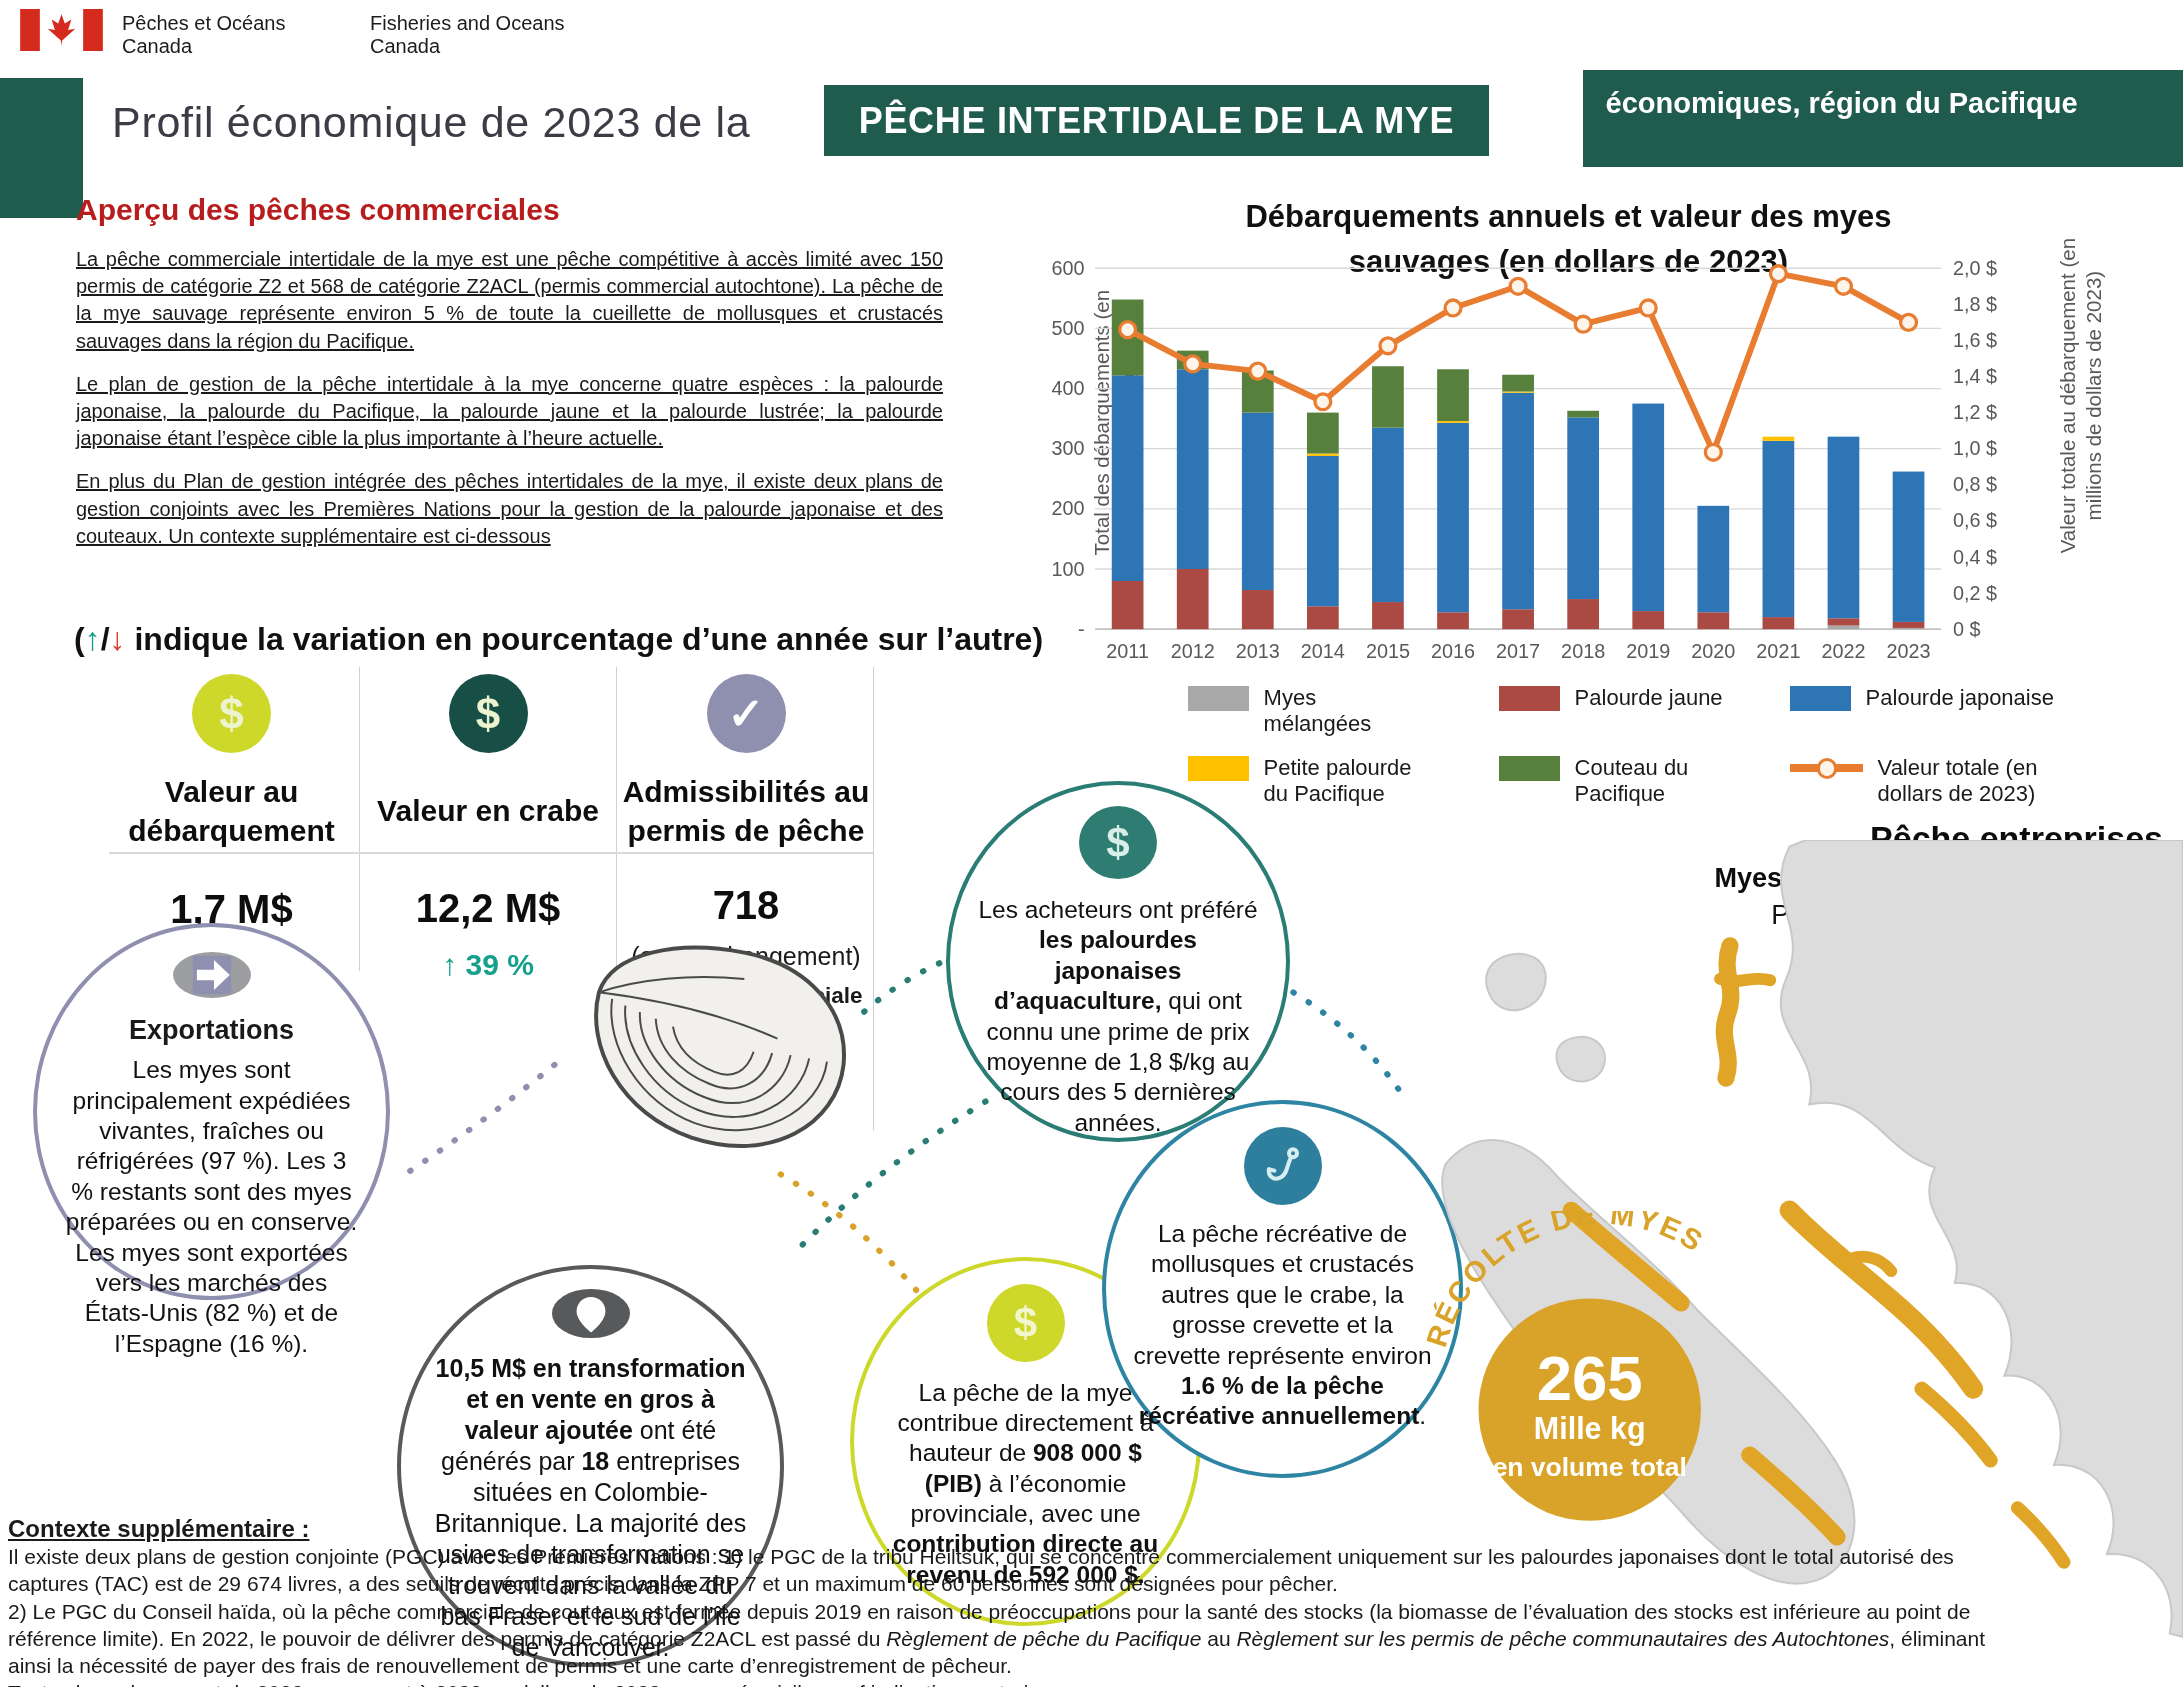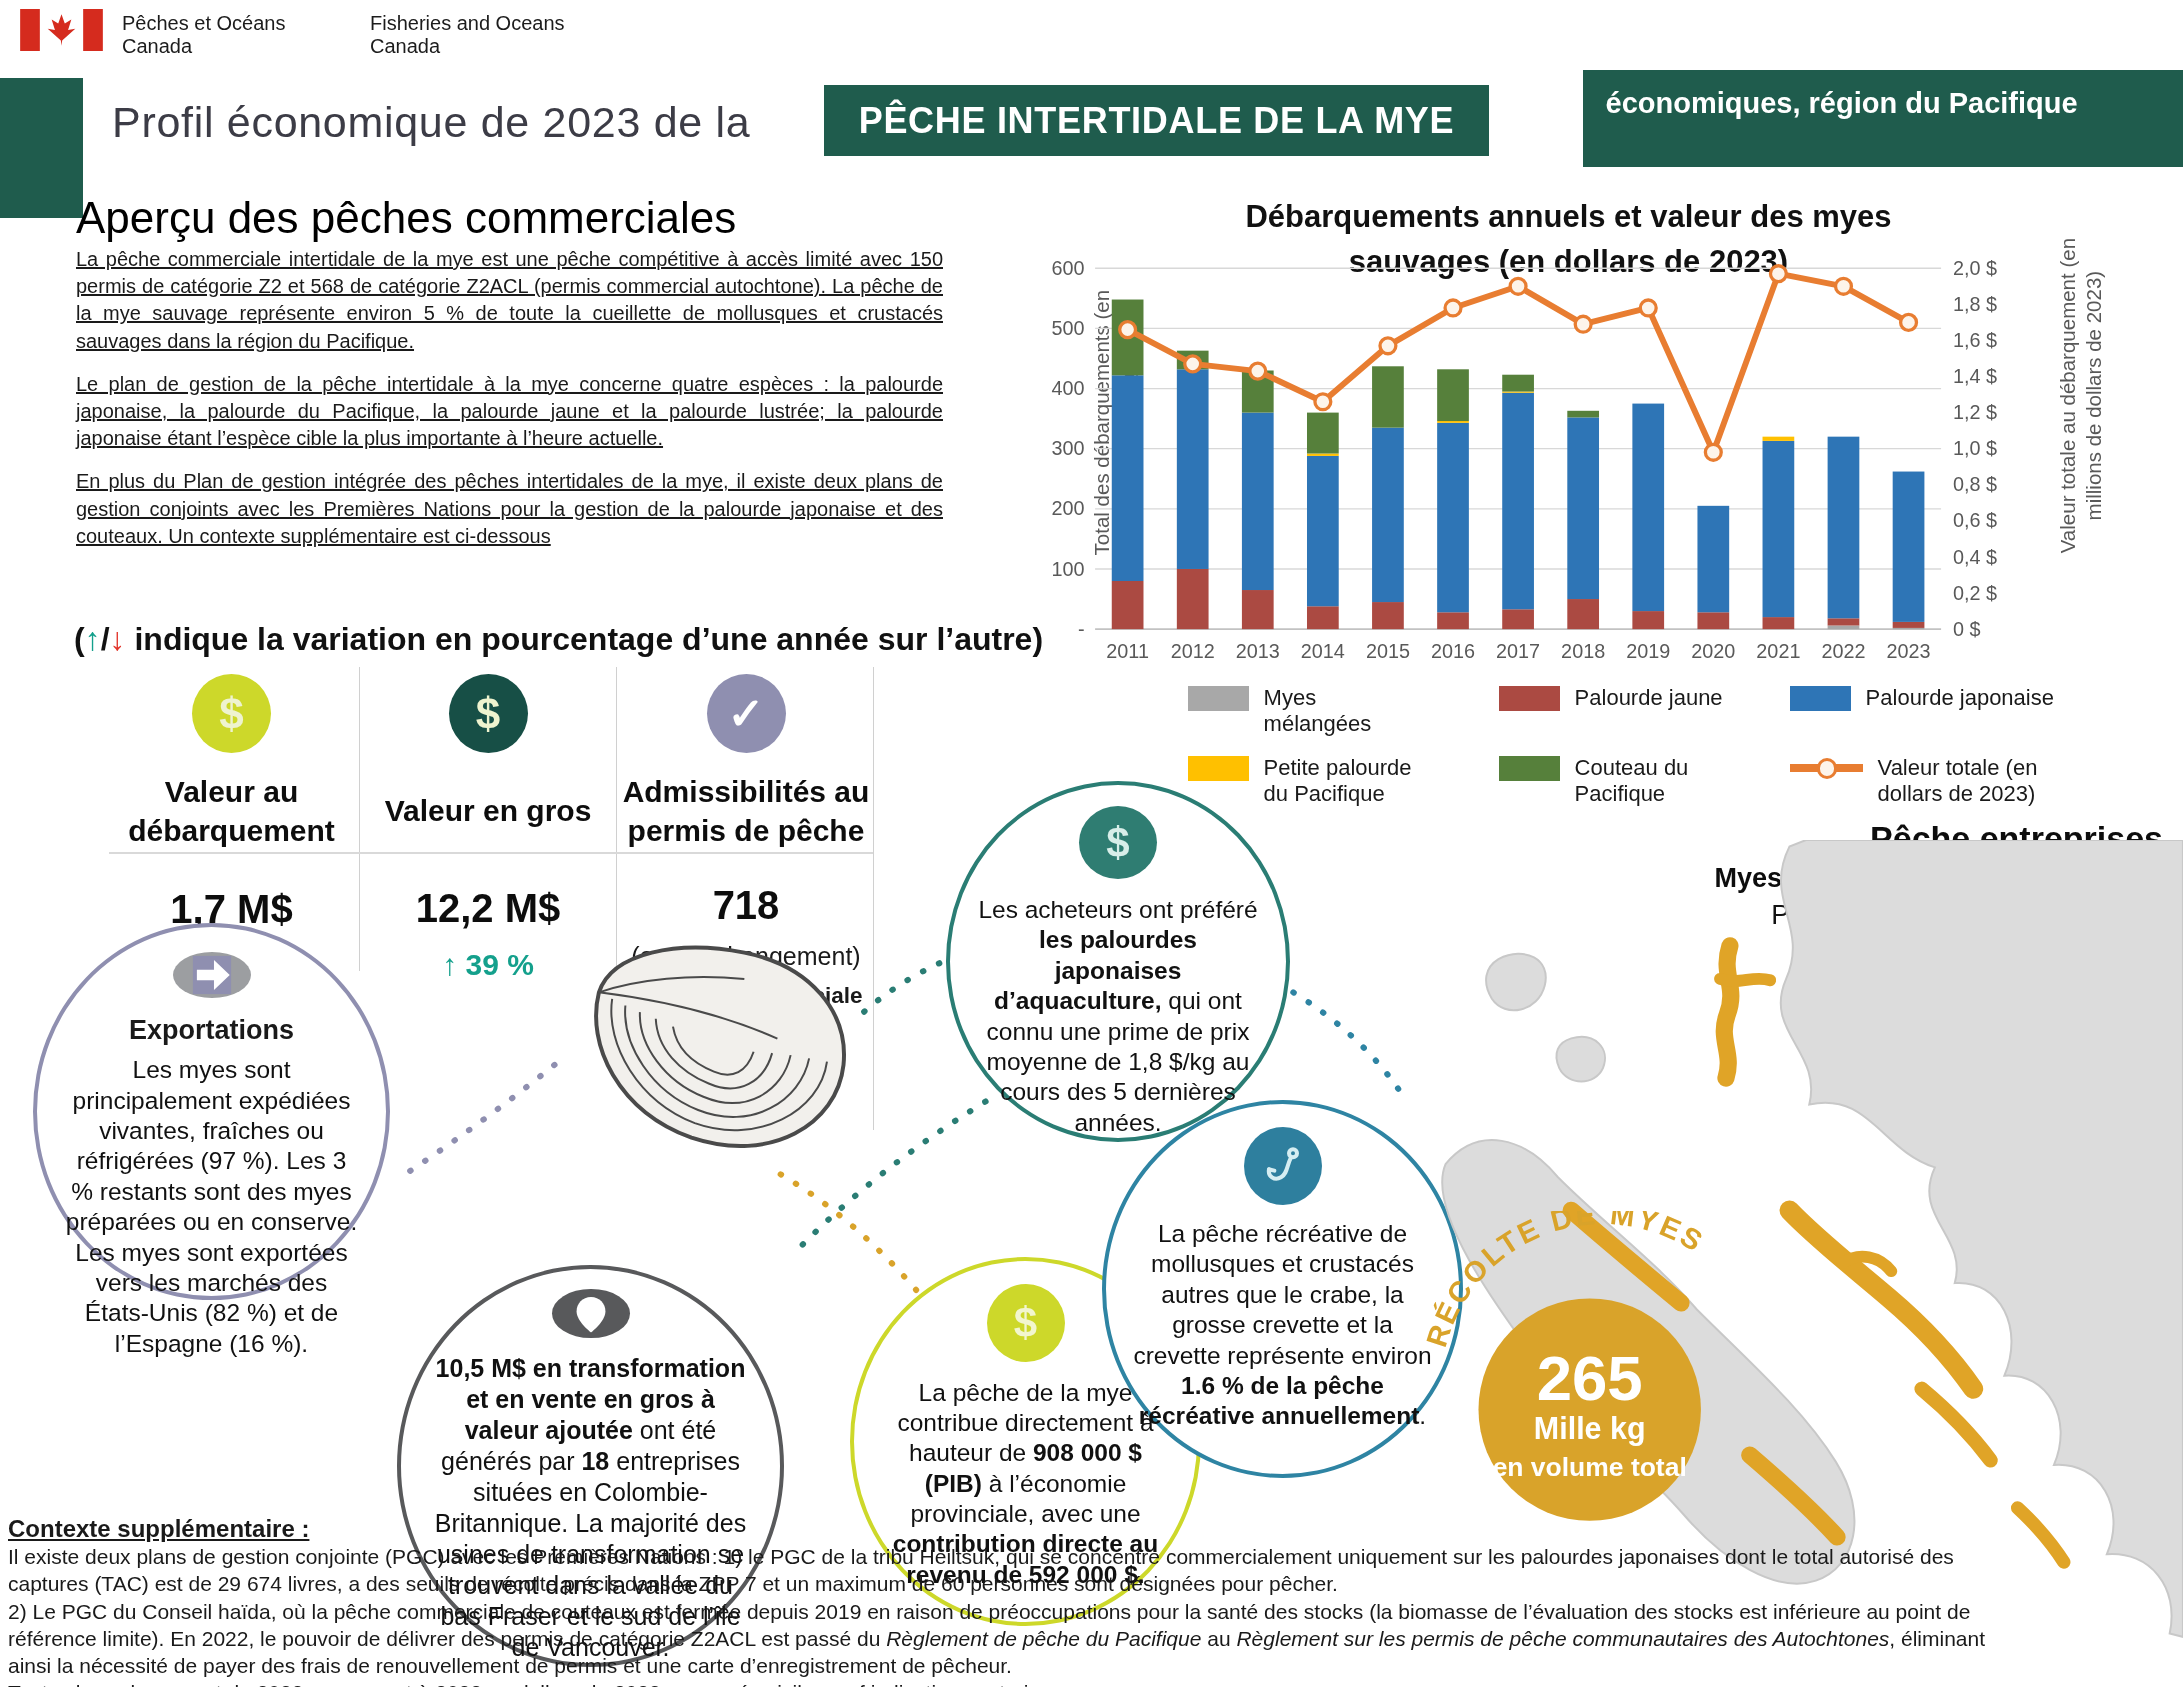--- a/index.html
+++ b/index.html
@@ -8,21 +8,21 @@
   .abs{position:absolute;}
   
   .wordmark{font-size:20px;line-height:1.15;color:#1c1c1c;}
   .accent-rect{background:#1f5c4d;}
   .page-title{font-size:43px;color:#3c3c46;letter-spacing:0.7px;}
   .title-box{background:#1f5c4d;color:#fff;font-weight:bold;font-size:36px;
              display:flex;align-items:center;justify-content:center;letter-spacing:0.7px;}
   .corner-box{background:#1f5c4d;color:#fff;font-weight:bold;font-size:29px;
               line-height:1.5;padding:12px 0 12px 22.5px;}
   
-  .overview-h{font-size:44px;font-weight:normal;color:#000000;}
+  .overview-h{font-size:30px;font-weight:bold;color:#b91c1c;}
   .overview-p{font-size:20px;line-height:1.36;text-align:justify;margin:0 0 16px 0;text-decoration:underline;}
   
   .chart-title{font-size:31px;font-weight:bold;text-align:center;line-height:1.45;color:#111;}
   .axis-title{font-size:20.5px;color:#595959;text-align:center;line-height:1.25;
               transform:rotate(-90deg);transform-origin:center;white-space:pre-line;}
   .legend-grid{display:grid;grid-template-columns:311px 291px 344px;grid-row-gap:17px;}
   .legend-item{display:flex;align-items:flex-start;gap:14.6px;font-size:22px;color:#1a1a1a;}
   .legend-swatch{width:61px;height:25px;flex:0 0 auto;margin-top:1.3px;}
   .legend-line{width:73px;height:8px;flex:0 0 auto;margin-top:9.3px;position:relative;}
   .legend-line .dot{position:absolute;left:26.5px;top:-6px;width:14.6px;height:14.6px;border-radius:50%;
@@ -242,21 +242,21 @@
   </div>
   <div class="stat-value" style="margin-top:37px;">1,7 M$</div>
   <div class="stat-change" style="margin-top:17px;color:#e2352b;">↓ 11 %</div>
 </div>
 
 <div class="abs stat-col" style="left:364px;top:674px;width:248px;">
   <div class="stat-icon" style="background:#174f46;">
       <span>$</span>
     </div>
   <div class="stat-label" style="margin-top:38px;">
-    <div>Valeur en gros</div>
+    <div>Valeur en crabe</div>
   </div>
   <div class="stat-value" style="margin-top:56px;">12,2 M$</div>
   <div class="stat-change" style="margin-top:17px;color:#14a08c;">↑ 39 %</div>
 </div>
 
 <div class="abs stat-col" style="left:621px;top:674px;width:250px;">
   <div class="stat-icon" style="background:#8f8fb0;color:#fff;">
       <span>✓</span>
     </div>
   <div class="stat-label" style="margin-top:18.5px;">

